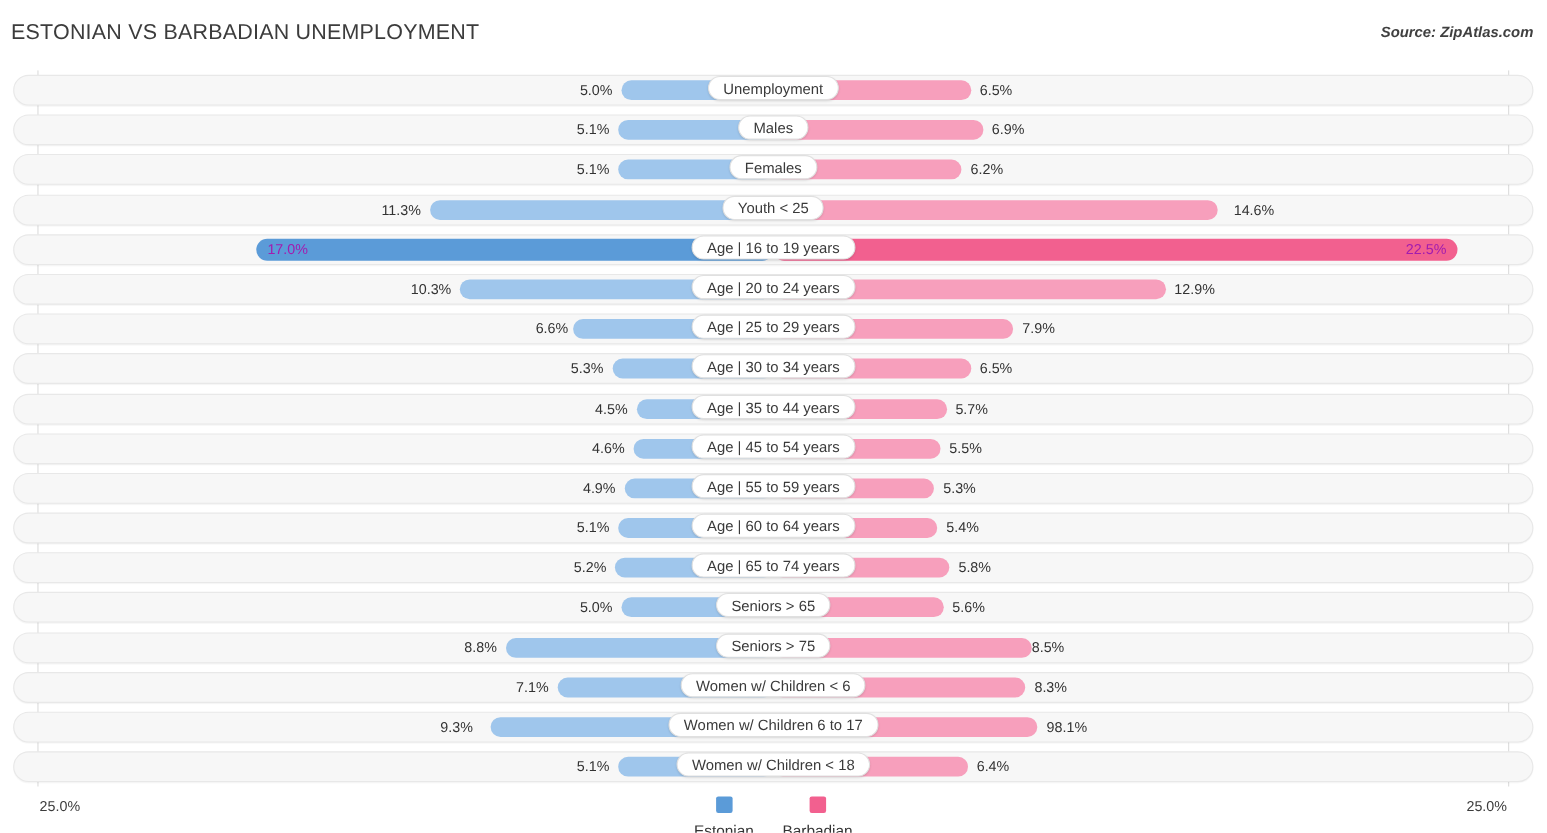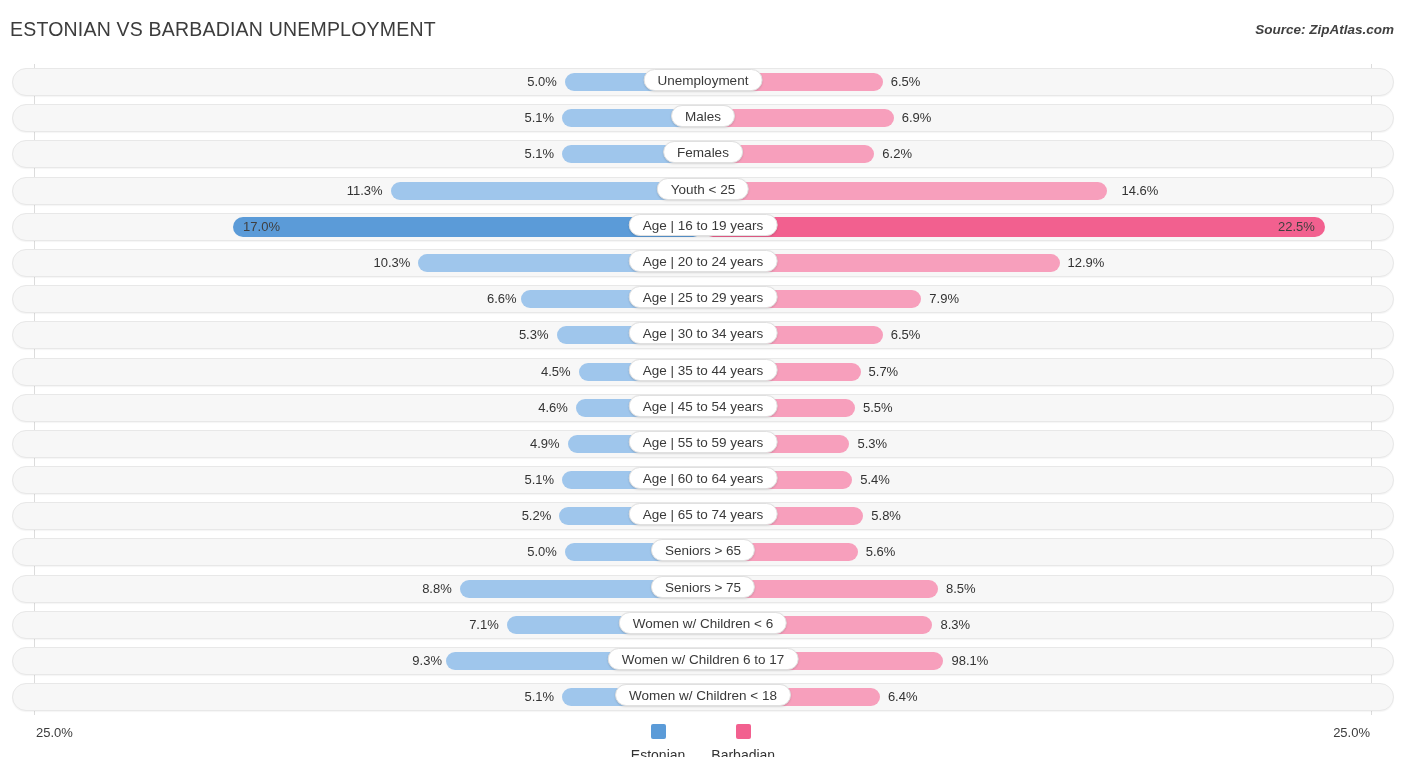--- a/index.html
+++ b/index.html
@@ -100,21 +100,21 @@
     position: absolute;
     top: 5px;
     height: 18px;
     line-height: 18px;
     font-size: 13px;
     color: #333333;
     white-space: nowrap;
   }
   .val.left  { text-align: right; }
   .val.right { text-align: left; }
-  .val.inside { color: #404040; font-size: 13px; }
+  .val.inside { color: #a21caf; font-size: 13px; }
 
   
   .center-label {
     position: absolute;
     left: 50%;
     top: 5px;
     transform: translateX(-50%);
     height: 22px;
     line-height: 21px;
     padding: 0 13px;
@@ -352,41 +352,41 @@
           <div class="center-label">Seniors &gt; 65</div>
         </div>
         <div class="row">
           <div class="row-track"></div>
           <div class="half left">
             <div class="bar left" style="width: 35.2%; background: rgb(159, 198, 236);"></div>
             <div class="val left" style="right: 35.2%; margin-right: 8px;">8.8%</div>
           </div>
           <div class="half right">
             <div class="bar right" style="width: 34%; background: rgb(247, 159, 188);"></div>
-            <div class="val right" style="left: 34%; margin-left: 8px;">8.5%</div>
+            <div class="val right" style="left: 34%; ">8.5%</div>
           </div>
           <div class="center-label">Seniors &gt; 75</div>
         </div>
         <div class="row">
           <div class="row-track"></div>
           <div class="half left">
             <div class="bar left" style="width: 28.4%; background: rgb(159, 198, 236);"></div>
             <div class="val left" style="right: 28.4%; margin-right: 8px;">7.1%</div>
           </div>
           <div class="half right">
             <div class="bar right" style="width: 33.2%; background: rgb(247, 159, 188);"></div>
             <div class="val right" style="left: 33.2%; margin-left: 8px;">8.3%</div>
           </div>
           <div class="center-label">Women w/ Children &lt; 6</div>
         </div>
         <div class="row">
           <div class="row-track"></div>
           <div class="half left">
             <div class="bar left" style="width: 37.2%; background: rgb(159, 198, 236);"></div>
-            <div class="val left" style="right: 37.2%; margin-right: 4px;">9.3%</div>
+            <div class="val left" style="right: 37.2%; margin-right: 16px;">9.3%</div>
           </div>
           <div class="half right">
             <div class="bar right" style="width: 34.8%; background: rgb(247, 159, 188);"></div>
             <div class="val right" style="left: 34.8%; margin-left: 8px;">98.1%</div>
           </div>
           <div class="center-label">Women w/ Children 6 to 17</div>
         </div>
         <div class="row">
           <div class="row-track"></div>
           <div class="half left">

